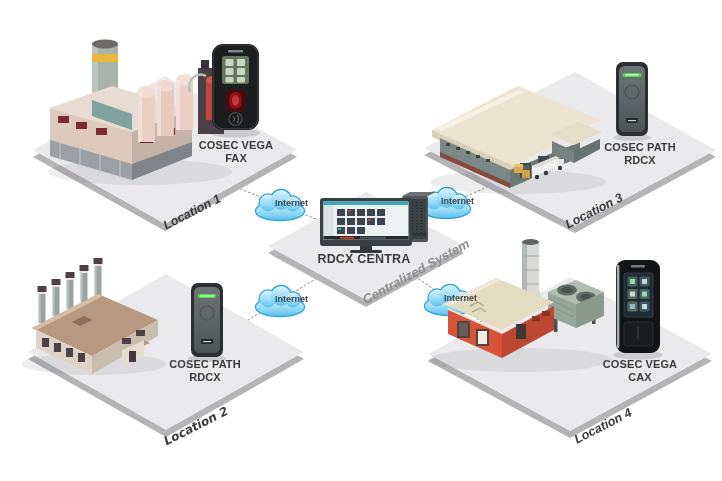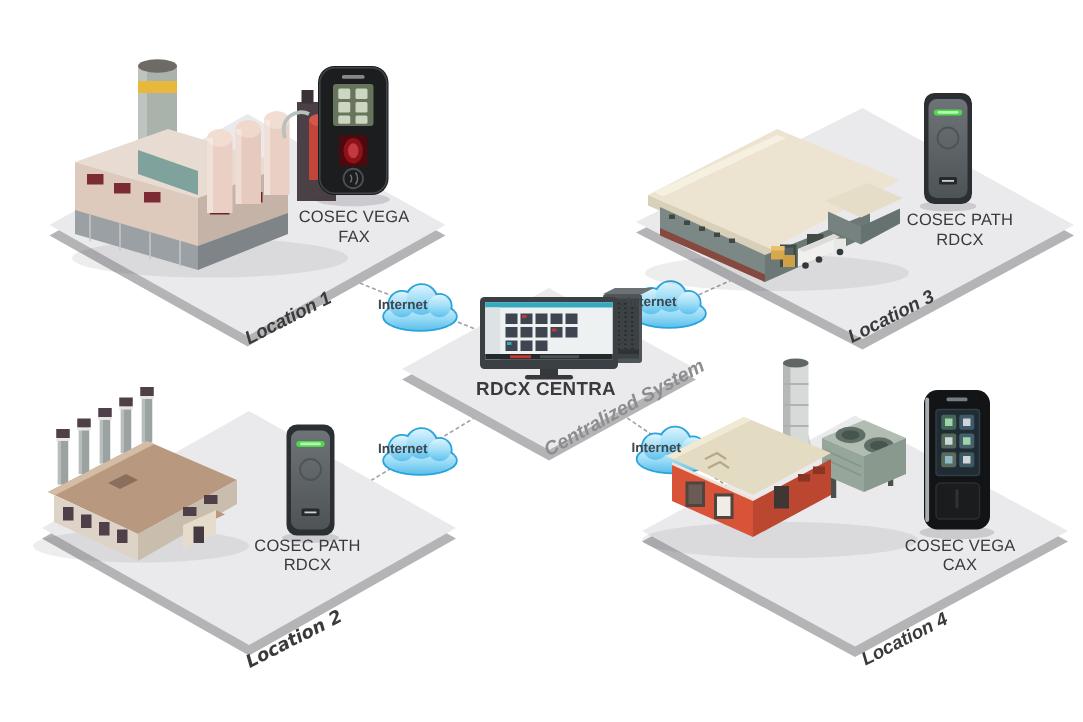--- a/index.html
+++ b/index.html
@@ -1,21 +1,21 @@
 <!DOCTYPE html>
 <html><head>
 <meta charset="utf-8">
 <style>
   html,body{margin:0;padding:0;background:#ffffff;}
   #stage{position:relative;width:722px;height:481px;background:#ffffff;overflow:hidden;
          font-family:"Liberation Sans",sans-serif;}
   #diagram-svg{position:absolute;left:0;top:0;}
   .lbl{position:absolute;color:#3a3a3a;}
-  .cloud-lbl{width:56px;text-align:left;font-size:9px;font-weight:bold;color:#3d4750;}
-  .dev-lbl{width:122px;text-align:center;font-weight:normal;font-size:11px;line-height:12.5px;
+  .cloud-lbl{width:56px;text-align:right;font-size:9px;font-weight:bold;color:#3d4750;}
+  .dev-lbl{width:122px;text-align:center;font-weight:bold;font-size:11px;line-height:12.5px;
            letter-spacing:0.1px;color:#3a3a3a;}
   .centra-lbl{width:122px;text-align:center;font-weight:bold;font-size:12.5px;letter-spacing:0.2px;}
   .caption-lbl{width:134px;text-align:center;font-style:italic;font-weight:bold;font-size:13px;
                color:#8d8d90;transform:rotate(-29deg);transform-origin:50% 50%;}
   .loc-lbl{width:100px;text-align:center;font-weight:bold;font-style:italic;font-size:12.5px;
            transform:rotate(-27deg);transform-origin:50% 50%;}
   .loc-alt{font-family:"DejaVu Sans",sans-serif;font-size:12px;}
   .cloud-stroke{stroke:#29a3dc;stroke-width:2.4;fill:#29a3dc;}
   .cloud-fill{fill:url(#cloudGrad);stroke:none;}
   .dotline{stroke:#a3a3a6;stroke-width:1.1;stroke-dasharray:1.8 2.6;stroke-linecap:round;fill:none;}

